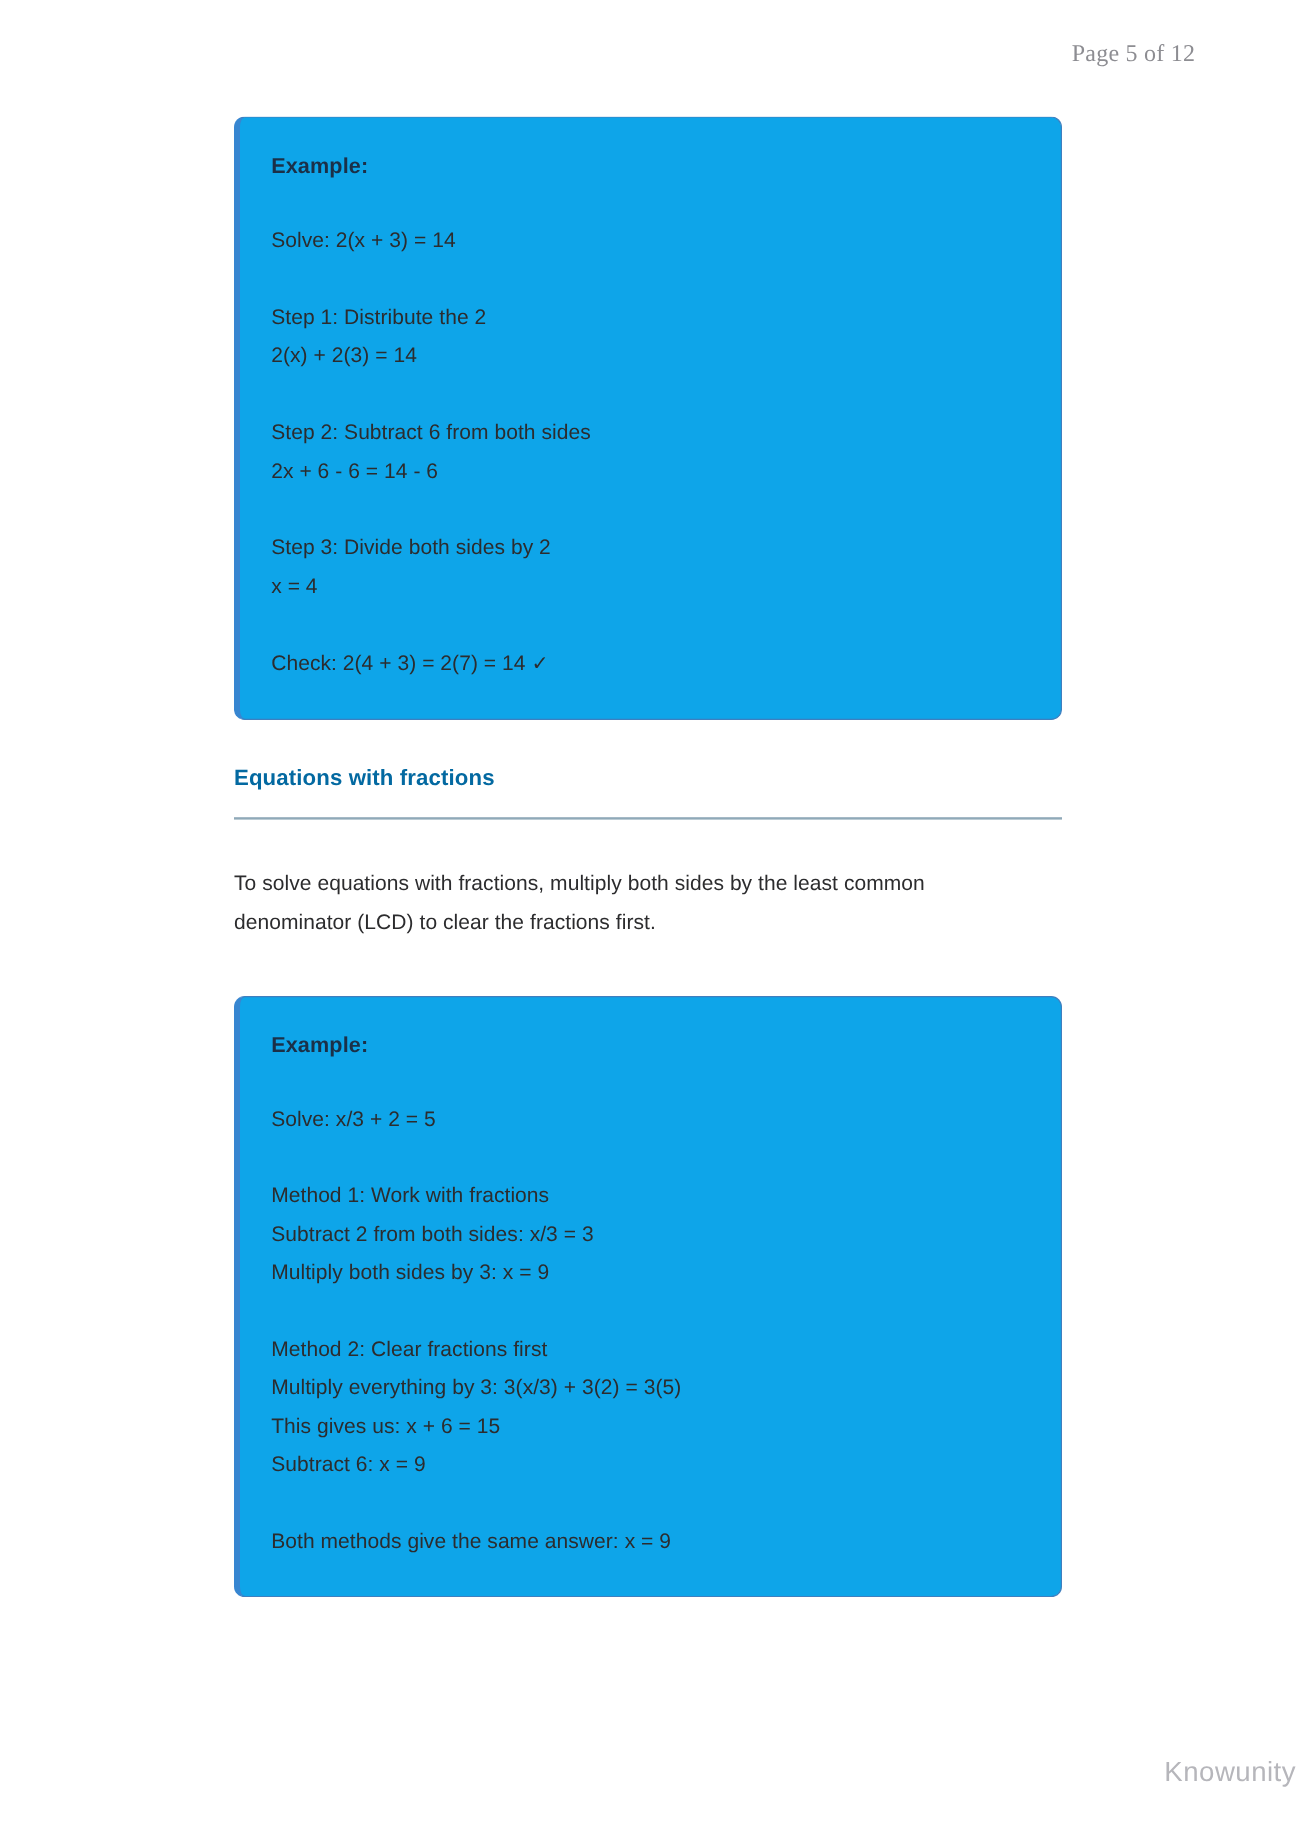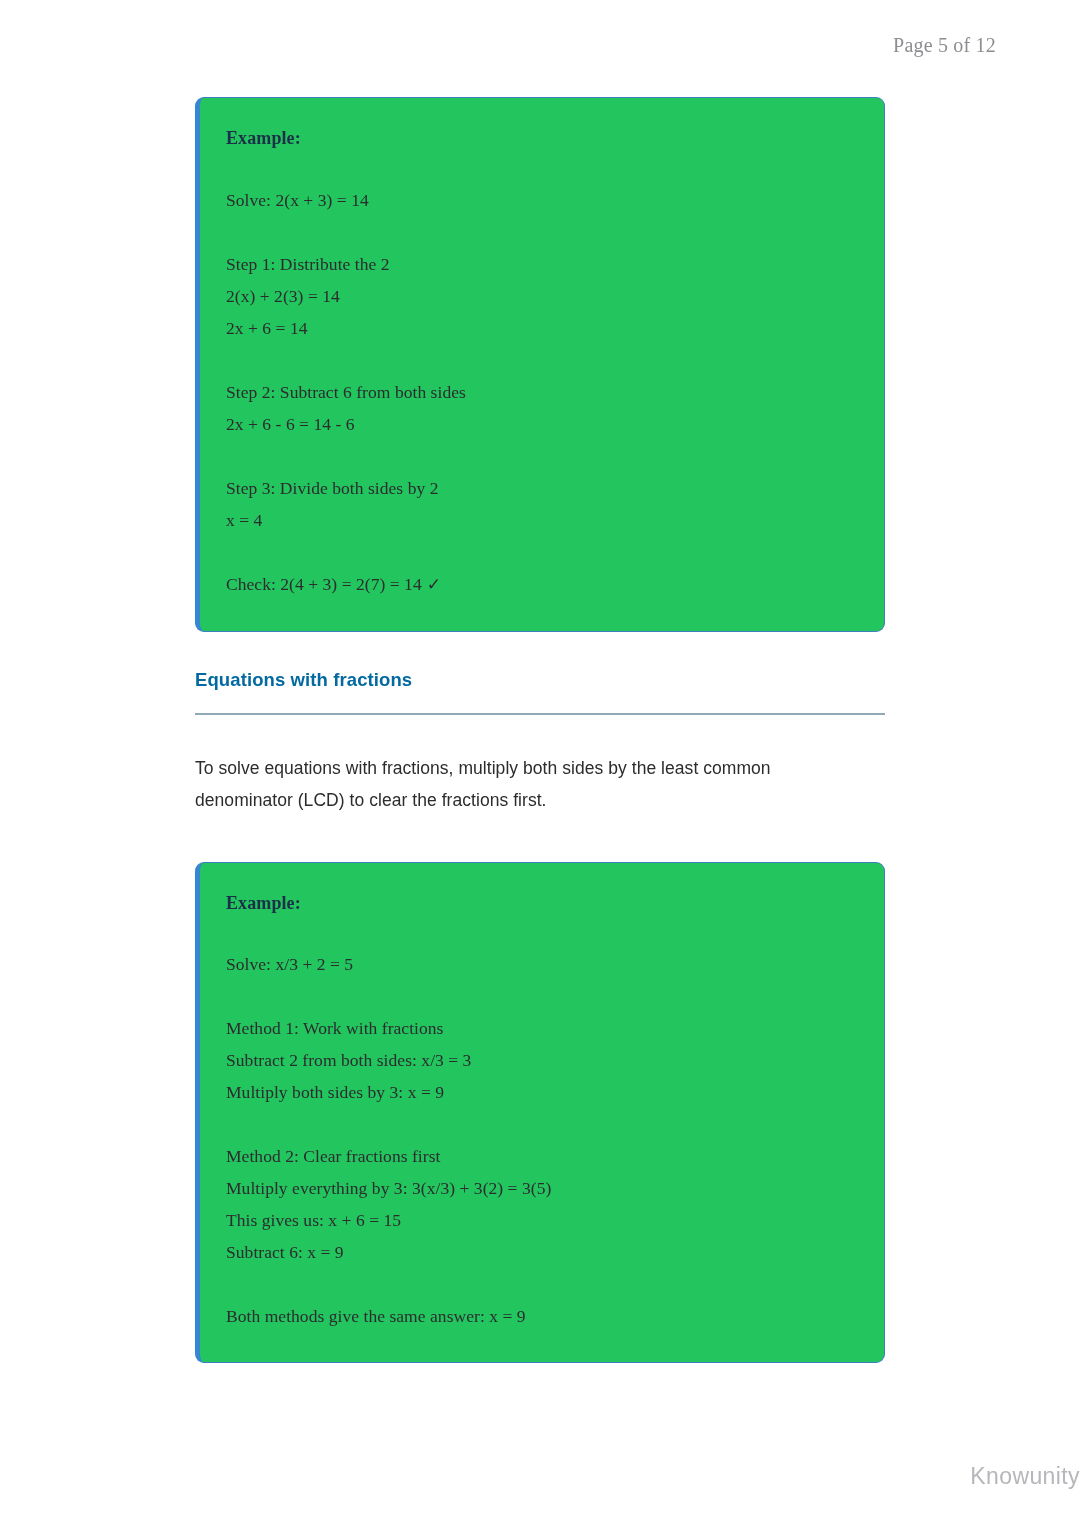--- a/index.html
+++ b/index.html
@@ -44,23 +44,22 @@
     width: 690px;
   }
 
   
   .example-box {
     box-sizing: border-box;
     width: 690px;
     border: 1.5px solid #3f7fbf;
     border-left: 5px solid #3786d1;
     border-radius: 9px;
-    background: #22c55e;
+    background: #0ea5e9;
     padding: 30px 26px 30px 26px;
-    font-family: Liberation Serif, serif;
   }
 
   .example-title {
     font-size: 18px;
     font-weight: bold;
     color: #1b3048;
     letter-spacing: 0.1px;
     margin: 0 0 34px 0;
     line-height: 1.2;
   }
@@ -143,21 +142,20 @@
     <div class="example-box">
       <div class="example-title">Example:</div>
 
       <div class="block">
         <div class="line">Solve: 2(x + 3) = 14</div>
       </div>
 
       <div class="block">
         <div class="line">Step 1: Distribute the 2</div>
         <div class="line">2(x) + 2(3) = 14</div>
-        <div class="line">2x + 6 = 14</div>
       </div>
 
       <div class="block">
         <div class="line">Step 2: Subtract 6 from both sides</div>
         <div class="line">2x + 6 - 6 = 14 - 6</div>
       </div>
 
       <div class="block">
         <div class="line">Step 3: Divide both sides by 2</div>
         <div class="line">x = 4</div>

